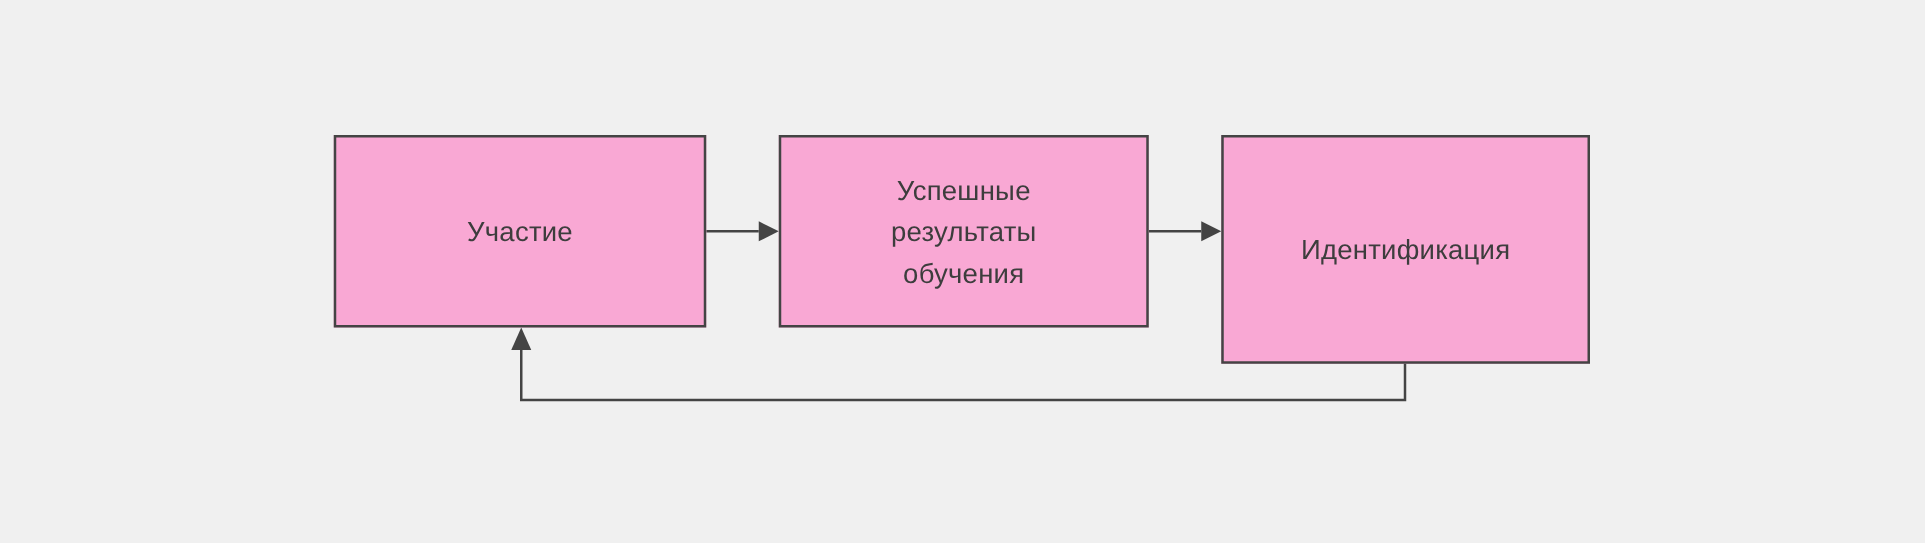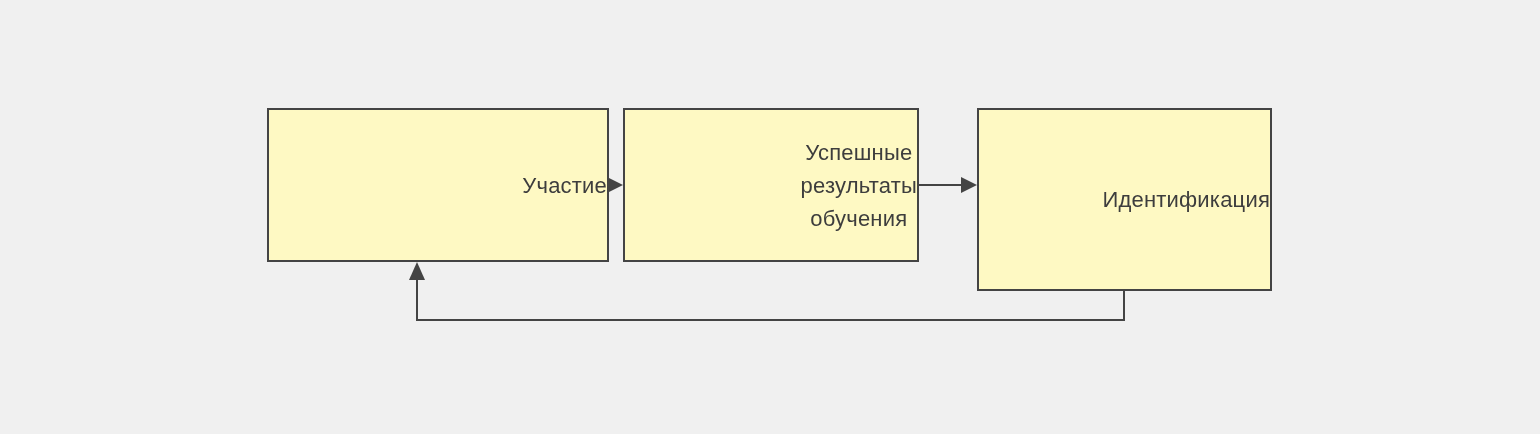--- a/index.html
+++ b/index.html
@@ -15,40 +15,40 @@
   }
   #diagram-canvas {
     position: relative;
     width: 1540px;
     height: 434px;
     background: #f0f0f0;
   }
   .flow-box {
     position: absolute;
     box-sizing: border-box;
-    background: #fef9c3;
+    background: #f9a8d4;
     border: 2px solid #444444;
     display: flex;
     align-items: center;
-    justify-content: flex-end;
+    justify-content: center;
     text-align: center;
   }
   .flow-box-label {
     color: #3d3d3d;
     font-size: 22px;
     font-weight: 400;
     line-height: 33px;
     letter-spacing: 0.2px;
     white-space: pre-line;
     font-family: "Liberation Sans", sans-serif;
   }
   #box-participation {
     left: 267px;
     top: 108px;
-    width: 342px;
+    width: 298px;
     height: 154px;
   }
   #box-learning-outcomes {
     left: 623px;
     top: 108px;
     width: 296px;
     height: 154px;
   }
   #box-identification {
     left: 977px;

